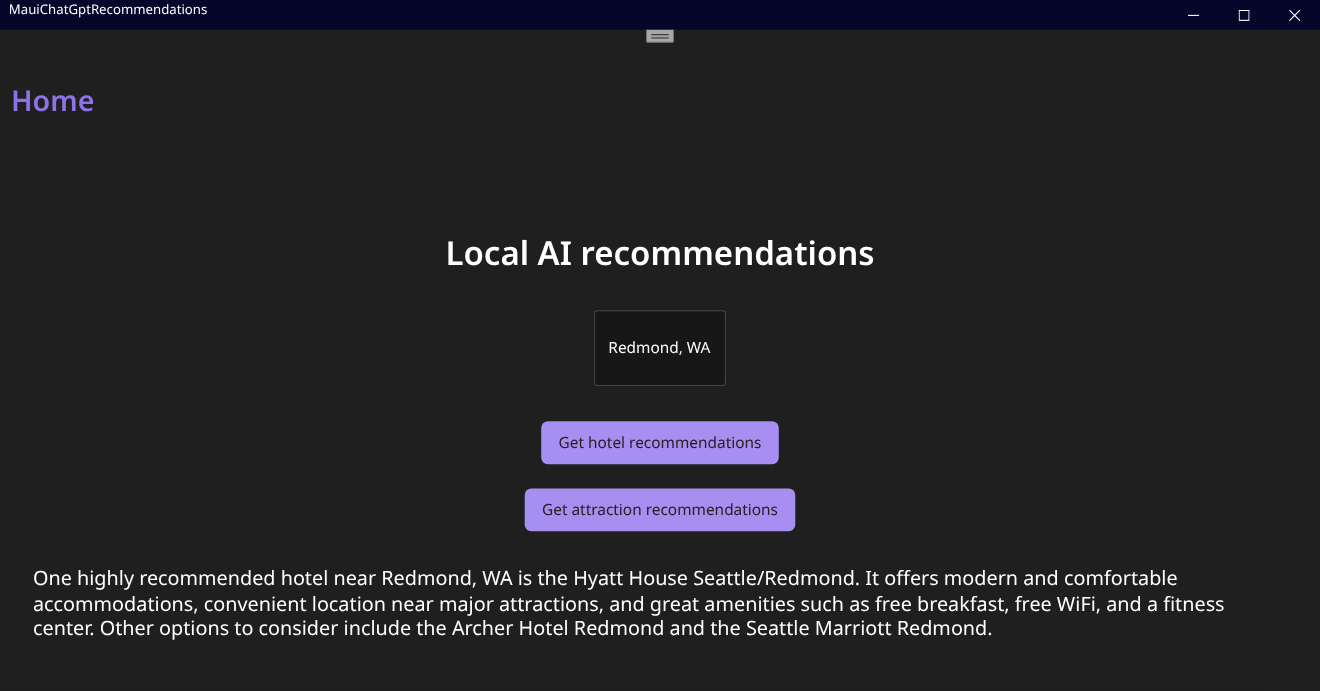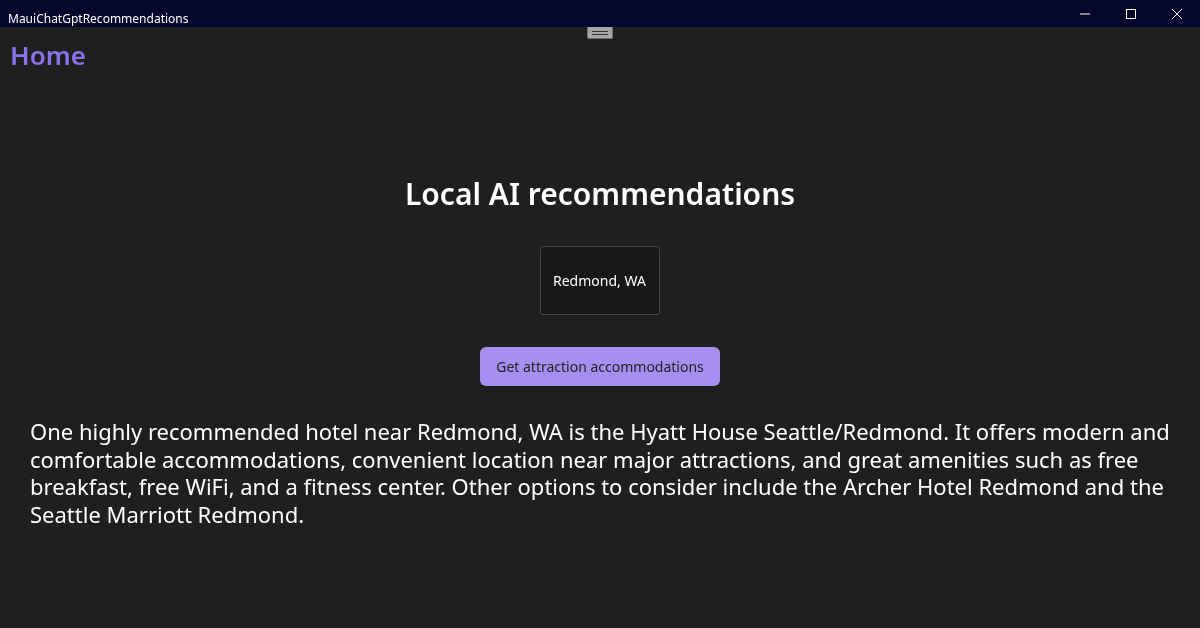--- a/index.html
+++ b/index.html
@@ -16,21 +16,21 @@
     --handle-line:#333333;
   }
   html,body{
     margin:0;padding:0;width:1200px;height:628px;overflow:hidden;
     font-family:"Segoe UI",system-ui,sans-serif;
     background:var(--body-bg);color:var(--page-fg);
   }
   
   .titlebar{
     height:27px;background:var(--titlebar-bg);color:var(--titlebar-fg);
-    display:flex;align-items:flex-end;justify-content:space-between;
+    display:flex;align-items:flex-start;justify-content:space-between;
     padding:0 0 0 8px;font-size:12px;position:relative;
   }
   .titlebar .caption{white-space:nowrap;}
   .win-controls{display:flex;height:100%;}
   .win-btn{
     width:46px;height:27px;display:flex;align-items:center;justify-content:center;
     color:var(--titlebar-fg);cursor:default;
   }
   .win-btn svg{display:block;}
   
@@ -39,20 +39,21 @@
     width:24px;height:11px;background:var(--handle-bg);
     border:1px solid #6f6f6f;border-top:none;border-radius:0 0 2px 2px;
     display:flex;flex-direction:column;align-items:center;justify-content:center;
     gap:2px;
   }
   .handle .line{width:16px;height:1px;background:var(--handle-line);}
   
   .home-heading{
     color:var(--accent);font-size:26px;font-weight:600;
     padding:10px 0 0 10px;
+    margin-top:36px;
   }
   
   .main{
     width:100%;display:flex;flex-direction:column;align-items:center;
     padding-top:100px;
   }
   .title{
     font-size:30px;font-weight:600;color:var(--page-fg);
     margin:0 0 32px 0;text-align:left;
   }
@@ -62,21 +63,21 @@
     font-size:14px;padding:24px 12px;width:94px;text-align:left;
     margin-bottom:32px;outline:none;font-family:inherit;
   }
   .rec-button{
     background:var(--button-bg);color:var(--button-fg);
     border:none;border-radius:6px;font-size:14px;
     padding:10px 16px;margin-bottom:22px;cursor:default;
     font-family:inherit;
   }
   .result{
-    font-size:22px;line-height:1.25;color:var(--page-fg);
+    font-size:18px;line-height:1.25;color:var(--page-fg);
     padding:10px 30px 0 30px;text-align:left;
   }
 </style>
 </head>
 <body>
 
 <div class="titlebar">
   <span class="caption">MauiChatGptRecommendations</span>
   <div class="win-controls">
     <div class="win-btn">
@@ -104,17 +105,18 @@
 </div>
 
 <div class="home-heading">Home</div>
 
 <div class="main">
   <h1 class="title">Local AI recommendations</h1>
 
   <input class="location-input" type="text" value="Redmond, WA" style="">
 
 
+  <button class="rec-button">Get hotel recommendations</button>
 
-  <button class="rec-button">Get attraction accommodations</button>
+  <button class="rec-button">Get attraction recommendations</button>
 
   <div class="result">One highly recommended hotel near Redmond, WA is the Hyatt House Seattle/Redmond. It offers modern and comfortable accommodations, convenient location near major attractions, and great amenities such as free breakfast, free WiFi, and a fitness center. Other options to consider include the Archer Hotel Redmond and the Seattle Marriott Redmond.</div>
 </div>
 
 </body></html>

